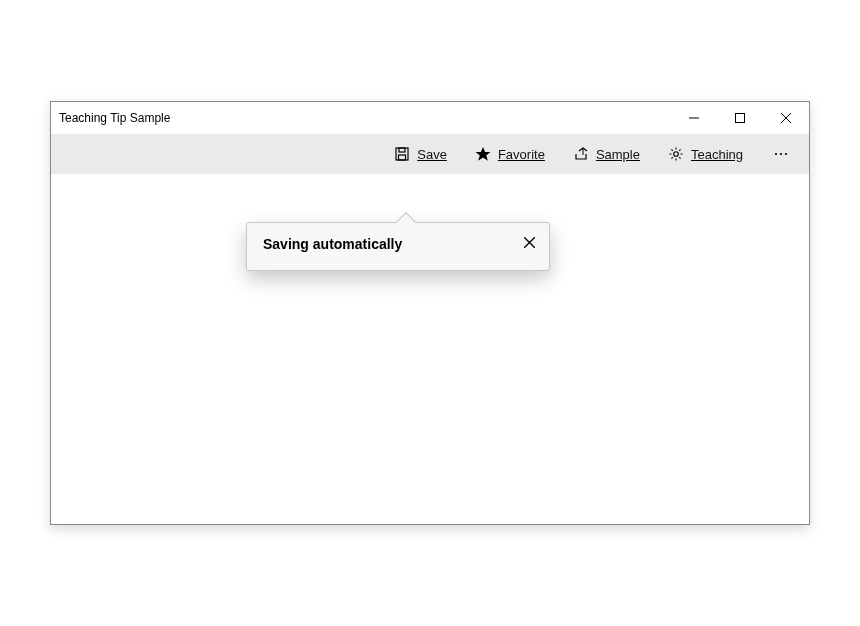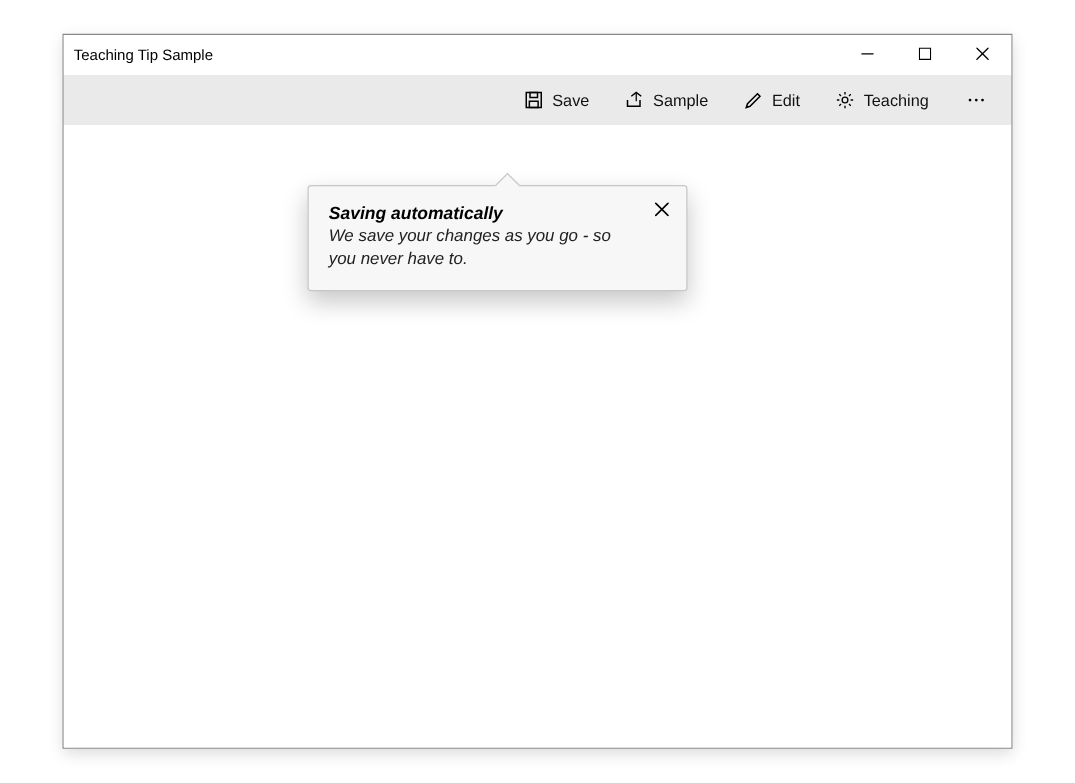--- a/index.html
+++ b/index.html
@@ -4,21 +4,21 @@
 <style>
   * { box-sizing: border-box; }
   html,body { margin:0; padding:0; }
   body {
     width:860px; height:626px;
     font-family: "Segoe UI", -apple-system, BlinkMacSystemFont, sans-serif;
     background:#fff;
     display:flex; align-items:center; justify-content:center;
   }
   .window {
-    width:760px; height:572px;
+    width:760px; height:424px;
     border:1px solid #888;
     background:#fff;
     box-shadow:0 4px 12px rgba(0,0,0,0.15);
     display:flex; flex-direction:column;
     position:relative;
   }
   .titlebar {
     height:32px;
     display:flex; align-items:center;
     background:#fff;
@@ -38,20 +38,21 @@
   .chrome-btn svg { width:10px; height:10px; stroke:#000; stroke-width:1; fill:none; }
 
   .commandbar {
     height:40px;
     background:#eaeaea;
     display:flex; align-items:center;
     justify-content:flex-end;
     padding:0 6px;
     flex-shrink:0;
     gap:4px;
+    text-decoration:underline;
   }
   .cmd {
     display:flex; align-items:center;
     gap:7px;
     padding:0 12px;
     height:36px;
     font-size:13px;
     color:#111;
   }
   .cmd .icon { width:16px; height:16px; display:flex; align-items:center; justify-content:center; }
@@ -63,21 +64,20 @@
 
   .tip {
     position:absolute;
     top:48px; left:195px;
     width:304px;
     background:#f7f7f7;
     border:1px solid #c7c7c7;
     border-radius:3px;
     box-shadow:0 8px 20px rgba(0,0,0,0.22);
     padding:13px 16px 16px 16px;
-    font-style:italic;
   }
   .tip-caret {
     position:absolute;
     top:-8px; left:152px;
     width:14px; height:14px;
     background:#f7f7f7;
     border-left:1px solid #c7c7c7;
     border-top:1px solid #c7c7c7;
     transform:rotate(45deg);
   }
@@ -139,35 +139,35 @@
         <svg viewBox="0 0 16 16" fill="none" stroke="#000" stroke-width="1.2">
           <rect x="2" y="2" width="12" height="12"></rect>
           <rect x="5" y="2" width="6" height="4"></rect>
           <rect x="4.5" y="9" width="7" height="5"></rect>
         </svg>
       </span>
       <span>Save</span>
     </div>
     <div class="cmd">
       <span class="icon">
+        <svg viewBox="0 0 16 16">
+            <polygon fill="#000" points="8,1 10.1,6 15.5,6 11.2,9.4 12.9,14.8 8,11.6 3.1,14.8 4.8,9.4 0.5,6 5.9,6"></polygon>
+          </svg>
+      </span>
+      <span>Favorite</span>
+    </div>
+    <div class="cmd">
+      <span class="icon">
         <svg viewBox="0 0 16 16" fill="none" stroke="#000" stroke-width="1.2">
           <path d="M3 8v5h10V8"></path>
           <path d="M6 5l4-3 4 3"></path>
           <path d="M10 2v7" stroke-width="1"></path>
         </svg>
       </span>
       <span>Sample</span>
-    </div>
-    <div class="cmd">
-      <span class="icon">
-        <svg viewBox="0 0 16 16" fill="none" stroke="#000" stroke-width="1.2">
-          <path d="M2 14l1-3 8-8 2 2-8 8-3 1z"></path>
-        </svg>
-      </span>
-      <span>Edit</span>
     </div>
     <div class="cmd">
       <span class="icon">
         <svg viewBox="0 0 16 16" fill="none" stroke="#000" stroke-width="1.1">
           <circle cx="8" cy="8" r="2.3"></circle>
           <path d="M8 1.5v2M8 12.5v2M1.5 8h2M12.5 8h2M3.4 3.4l1.4 1.4M11.2 11.2l1.4 1.4M12.6 3.4l-1.4 1.4M4.8 11.2l-1.4 1.4"></path>
         </svg>
       </span>
       <span>Teaching</span>
     </div>
@@ -187,17 +187,16 @@
       <div class="tip-caret"></div>
       <div class="tip-close">
         <span>
           <svg viewBox="0 0 10 10" fill="none">
               <line x1="0" y1="0" x2="10" y2="10"></line>
               <line x1="10" y1="0" x2="0" y2="10"></line>
             </svg>
         </span>
       </div>
       <div class="tip-title">Saving automatically</div>
-      <div class="tip-body">We save your changes as you go - so you never have to.</div>
     </div>
   </div>
 
 </div>
 
 </body></html>

